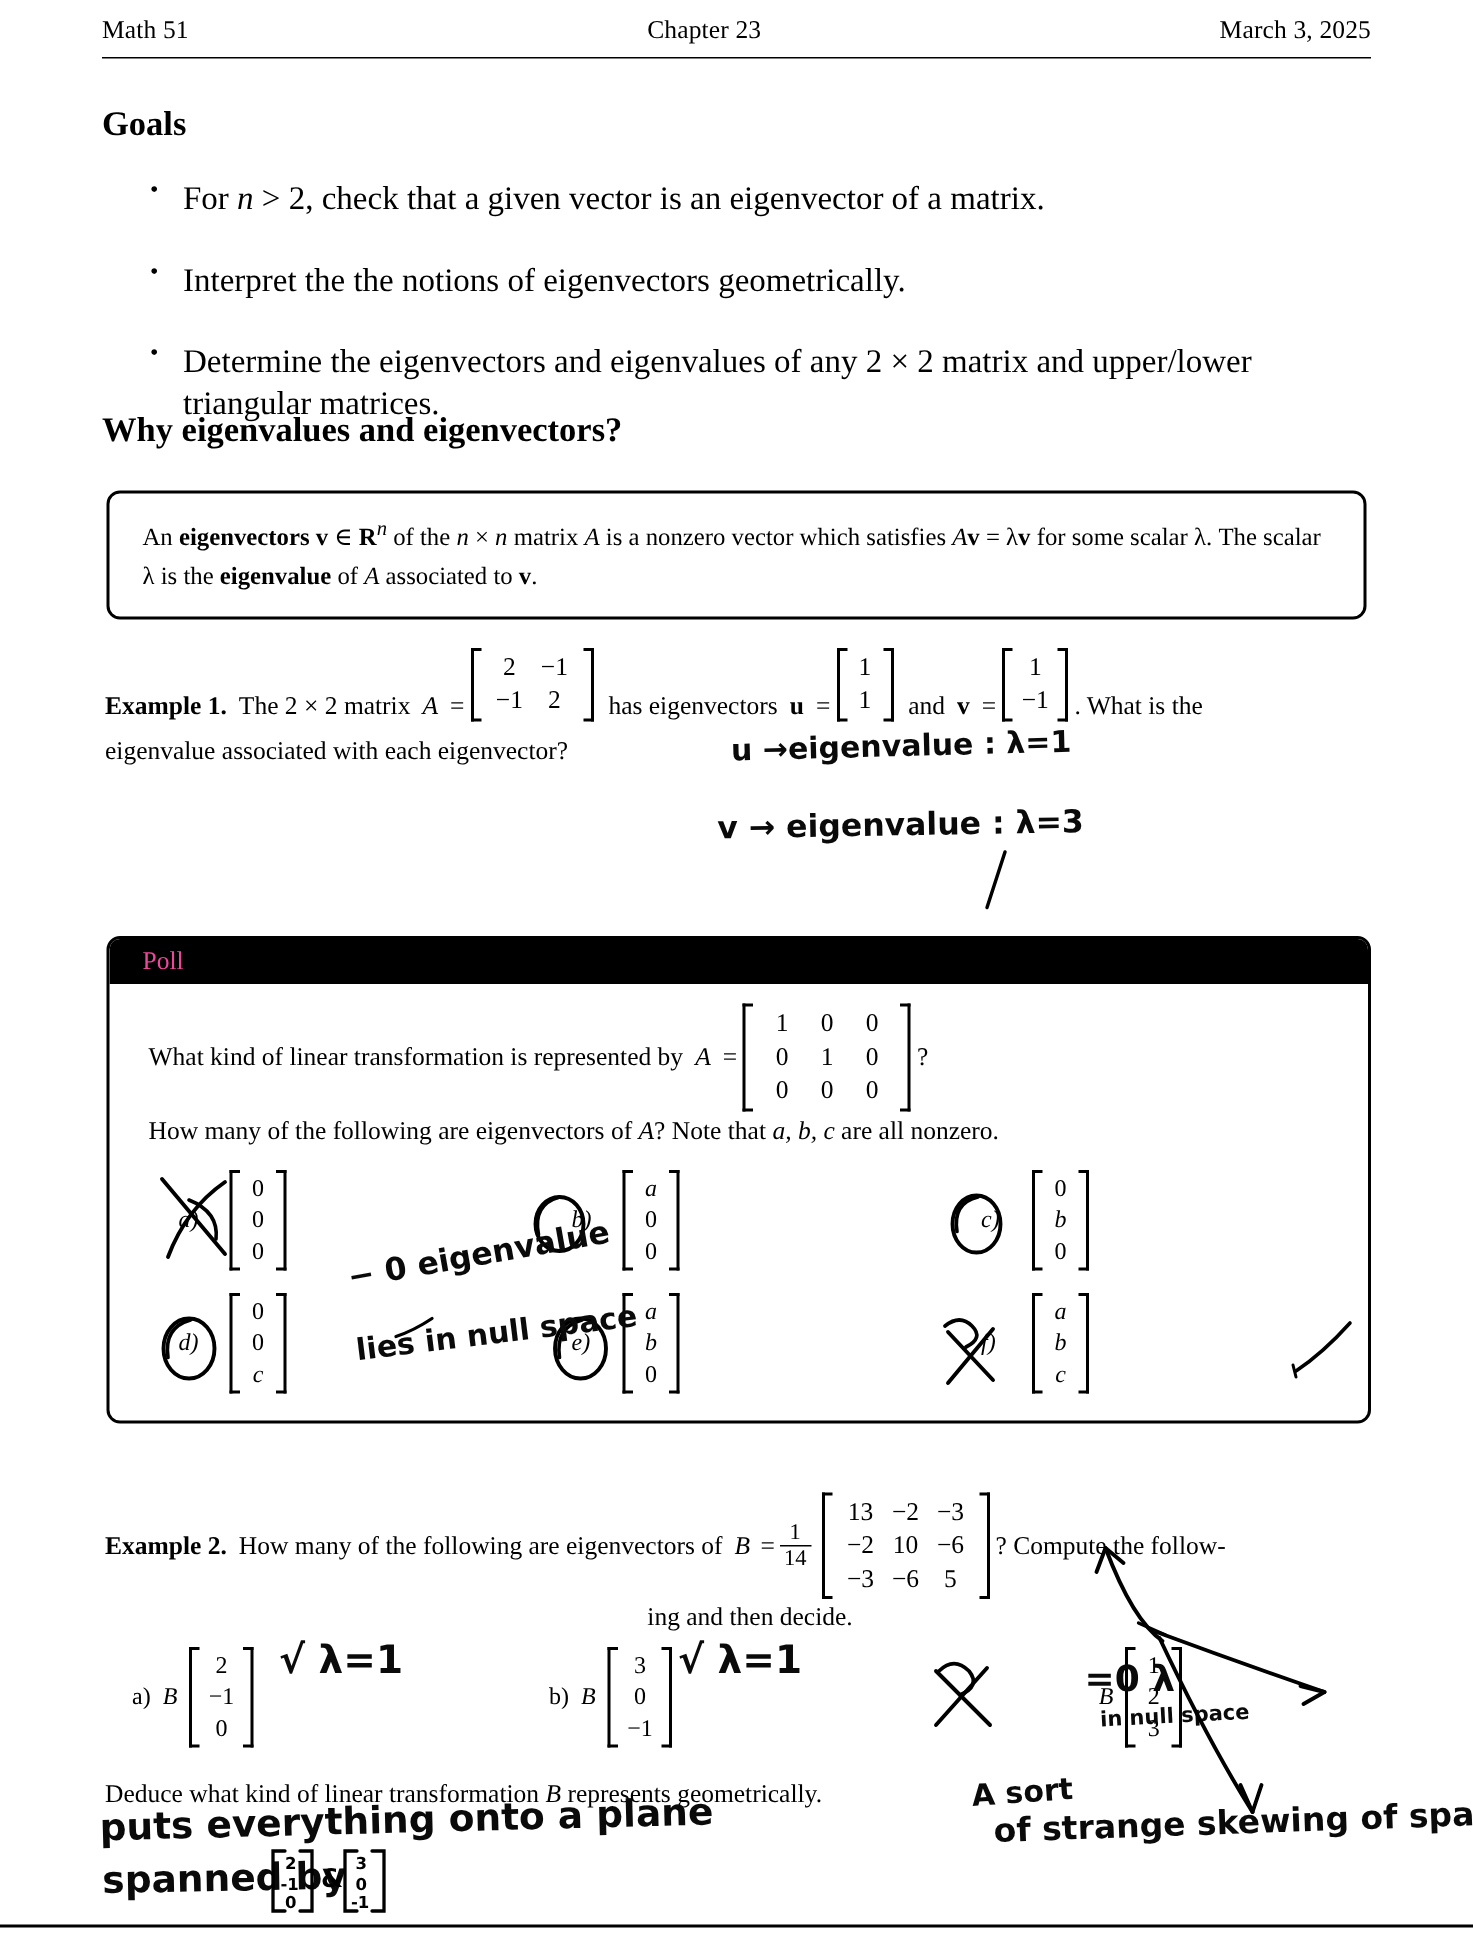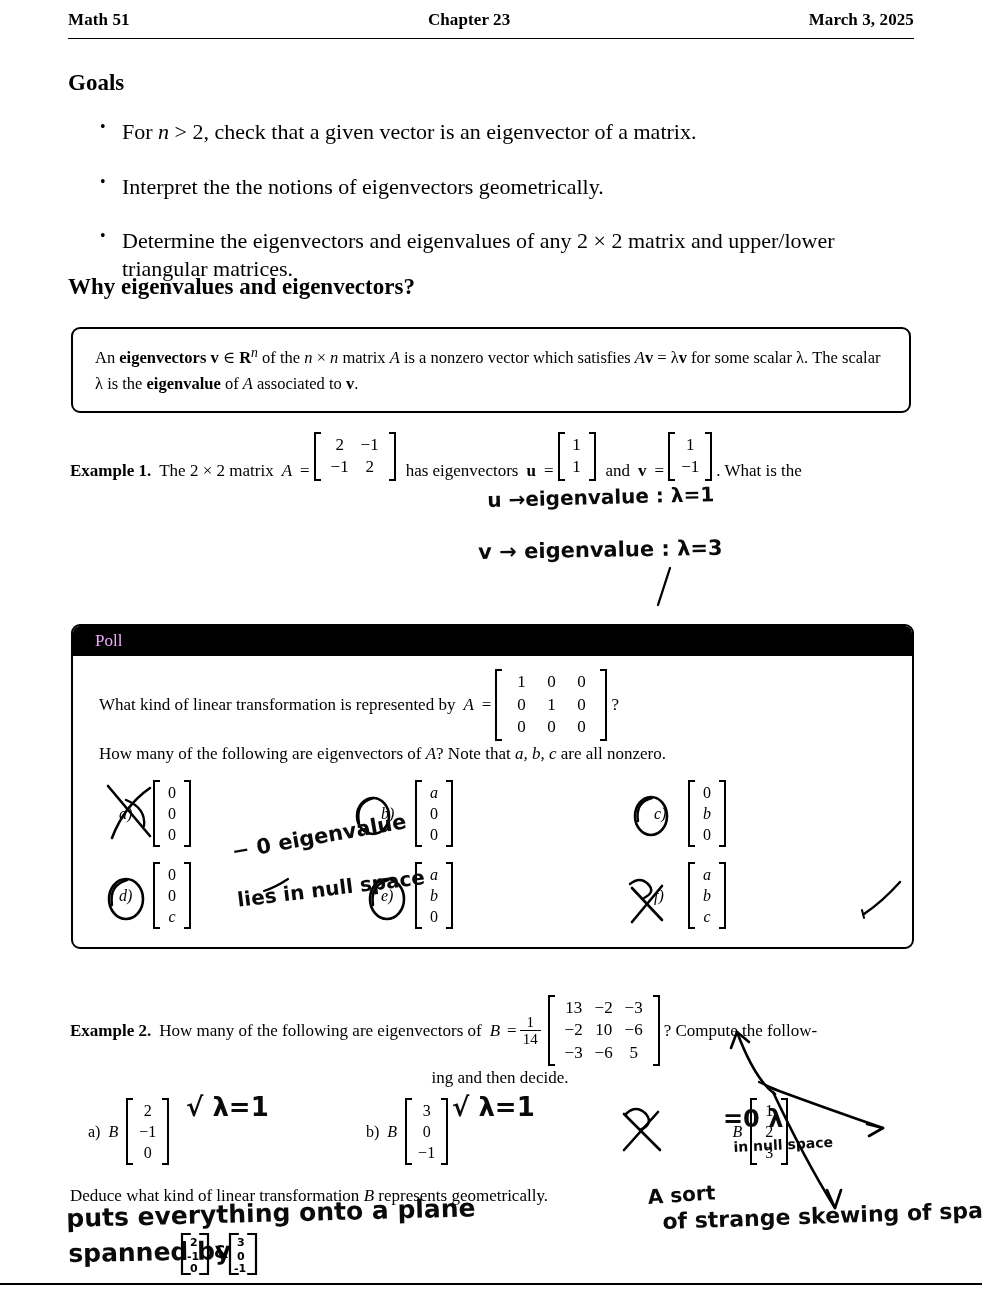--- a/index.html
+++ b/index.html
@@ -24,21 +24,20 @@
   .header {
     position: absolute;
     left: 68px;
     top: 10px;
     width: 846px;
     display: flex;
     justify-content: space-between;
     align-items: baseline;
     font-size: 17px;
     letter-spacing: .1px;
-    font-weight: bold;
   }
   .header-rule {
     position: absolute;
     left: 68px;
     top: 38px;
     width: 846px;
     height: 1px;
     background: #000;
   }
 
@@ -169,21 +168,21 @@
     width: 843px;
     height: 325px;
     box-sizing: border-box;
     border: 2.2px solid #000;
     border-radius: 9px;
     overflow: hidden;
     background: #fff;
   }
   .poll-head {
     background: #000;
-    color: #f0abfc;
+    color: #ec4899;
     height: 30px;
     line-height: 30px;
     padding-left: 22px;
     font-size: 17px;
   }
   .poll-body {
     position: relative;
     padding: 16px 20px 0 26px;
     font-size: 17px;
   }
@@ -341,20 +340,21 @@
               <span>1</span>
             </span>
           <span class="mrow single">
               <span>−1</span>
             </span>
         </span>
         <span class="brk brk-r"></span>
       </span>
       <span>.  What is the</span>
     </div>
+    <div class="line2">eigenvalue associated with each eigenvector?</div>
   </div>
 
   <div class="hw" style="left:487px; top:488px; font-size:20px; transform: rotate(-1.5deg);">u →eigenvalue : λ=1</div>
   <div class="hw" style="left:478px; top:540px; font-size:21px; transform: rotate(-1deg);">v → eigenvalue : λ=3</div>
   <svg style="position:absolute; left:650px; top:565px;" width="40" height="45">
     <path d="M 20 3 L 8 40" stroke="#000" stroke-width="2.3" fill="none" stroke-linecap="round"></path>
   </svg>
 
   <div class="pollbox">
     <div class="poll-head">Poll</div>

